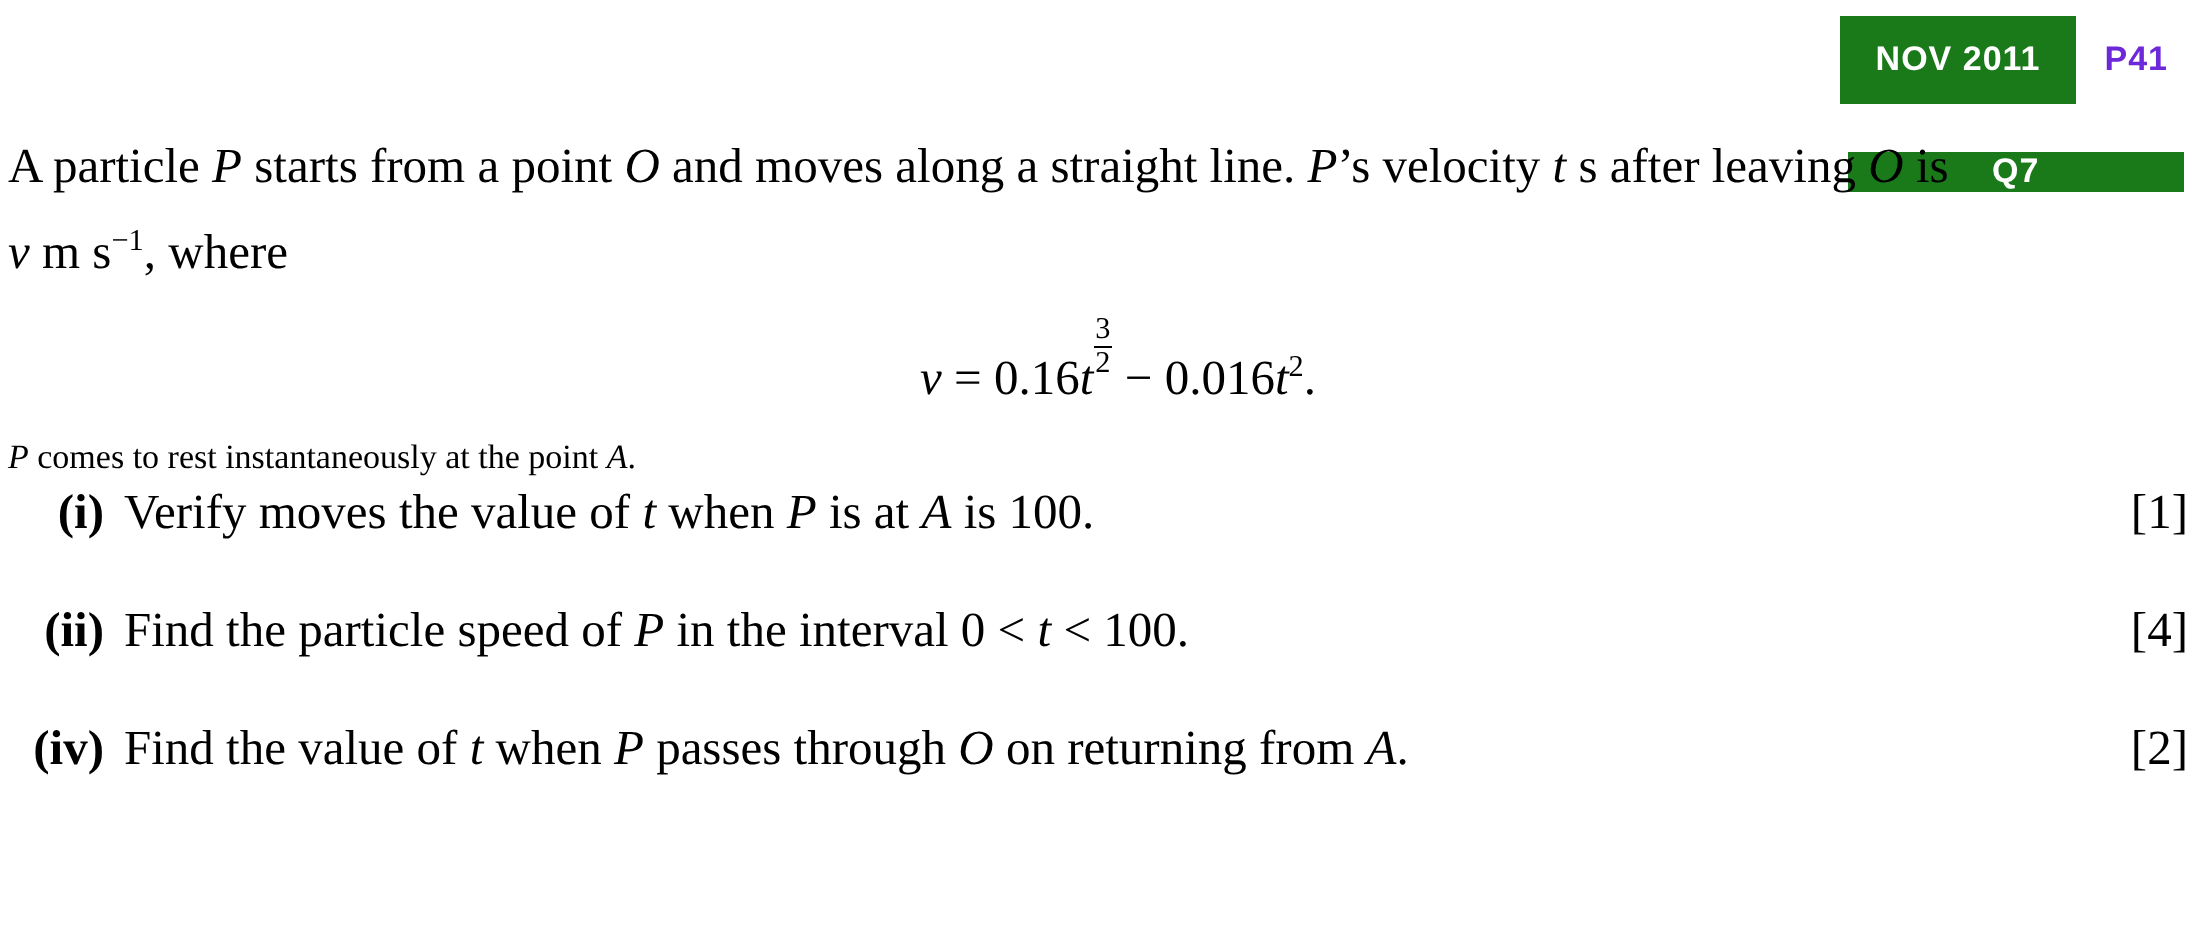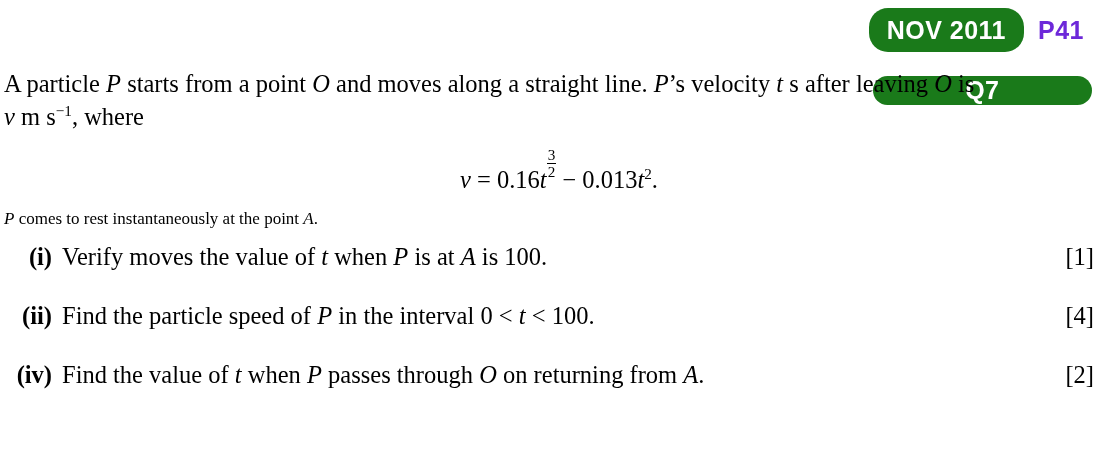--- a/index.html
+++ b/index.html
@@ -23,27 +23,26 @@
     right: 2px;
     display: flex;
     align-items: stretch;
     height: 44px;
   }
   .badge {
     background: #1a7a1a;
     color: #ffffff;
     font-family: "Liberation Sans", sans-serif;
     font-weight: bold;
-    font-size: 25px;
+    font-size: 17px;
     letter-spacing: 0.5px;
     display: flex;
     align-items: center;
     justify-content: center;
     padding: 0 16px;
-    border-radius: 19px;
   }
   .badge.paper {
     background: #ffffff;
     color: #6d28d9;
     padding: 0 14px;
   }
   .badge.session { padding: 0 18px; }
   .badge.question { padding: 0 9px; text-align: right; }
 
   
@@ -52,21 +51,21 @@
     top: 68px;
     left: 4px;
     right: 6px;
   }
   .para {
     font-size: 24.5px;
     line-height: 1.28;
     margin: 0 0 4px 0;
   }
   .para.stem {
-    margin-bottom: 2px;
+    margin-bottom: 12px;
   }
   i { font-style: italic; }
 
   .formula {
     text-align: center;
     font-size: 24.5px;
     margin: 16px 0 14px 0;
     padding-left: 20px;
   }
 
@@ -139,21 +138,21 @@
 
 <div class="question">
   <p class="para stem">
     <span>A particle </span><i>P</i><span> starts from a point </span><i>O</i><span> and moves along a straight line. </span><i>P</i><span>’s velocity </span><i>t</i><span> s after leaving </span><i>O</i><span> is</span>
   </p>
   <p class="para">
     <i>v</i><span> m s</span><sup>−1</sup><span>, where</span>
   </p>
 
   <div class="formula">
-    <i>v</i><span> = 0.16</span><i>t</i><span class="frac"><span class="num">3</span><span class="den">2</span></span><span> − 0.013</span><i>t</i><sup>2</sup><span>.</span>
+    <i>v</i><span> = 0.16</span><i>t</i><span class="frac"><span class="num">3</span><span class="den">2</span></span><span> − 0.016</span><i>t</i><sup>2</sup><span>.</span>
   </div>
 
   <p class="para rest-line">
     <i>P</i><span> comes to rest instantaneously at the point </span><i>A</i><span>.</span>
   </p>
 </div>
 
 <div class="parts">
 
   <div class="part">

